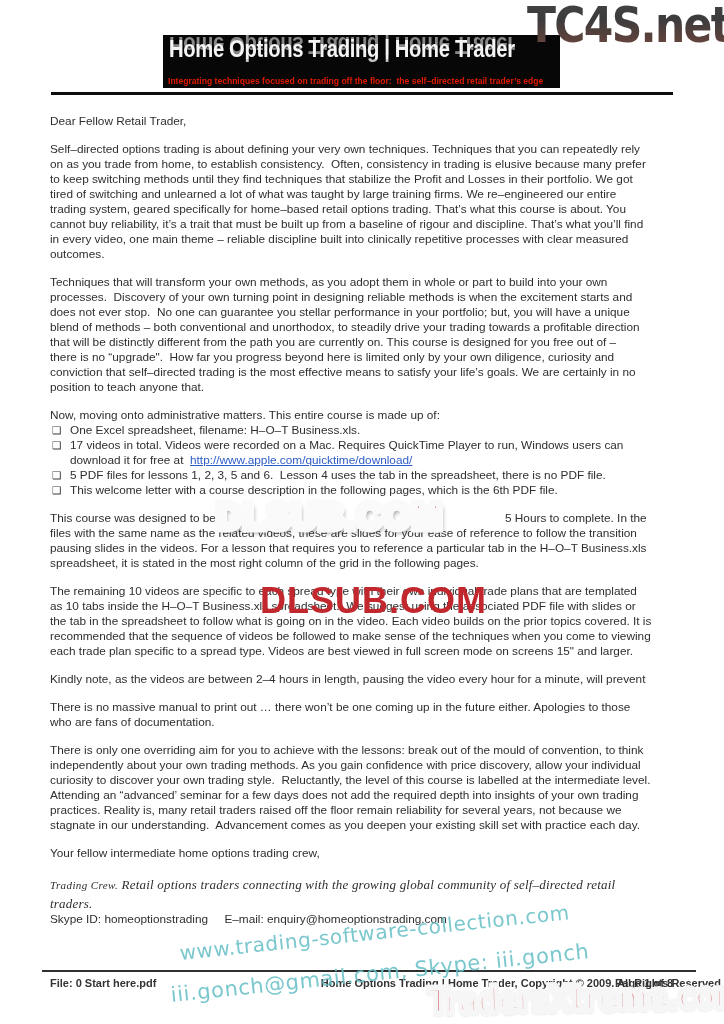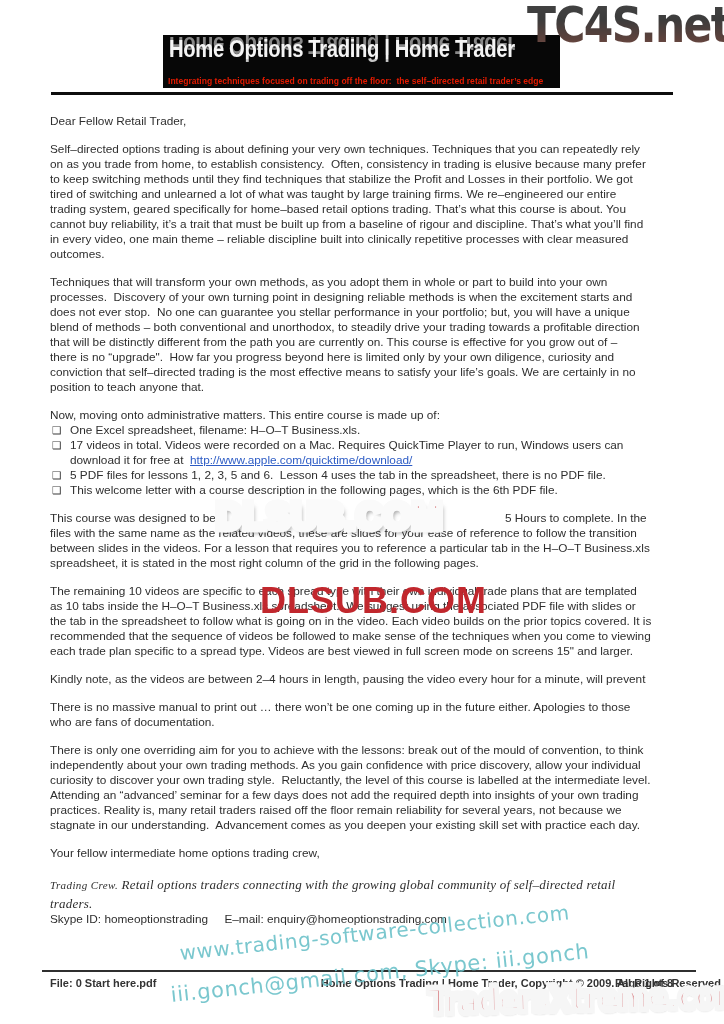--- a/index.html
+++ b/index.html
@@ -84,21 +84,21 @@
         <div class="bl">cannot buy reliability, it’s a trait that must be built up from a baseline of rigour and discipline. That’s what you’ll find</div>
         <div class="bl">in every video, one main theme – reliable discipline built into clinically repetitive processes with clear measured</div>
         <div class="bl">outcomes.</div>
       </div>
       <div class="gap"></div>
       <div>
         <div class="bl">Techniques that will transform your own methods, as you adopt them in whole or part to build into your own</div>
         <div class="bl">processes.  Discovery of your own turning point in designing reliable methods is when the excitement starts and</div>
         <div class="bl">does not ever stop.  No one can guarantee you stellar performance in your portfolio; but, you will have a unique</div>
         <div class="bl">blend of methods – both conventional and unorthodox, to steadily drive your trading towards a profitable direction</div>
-        <div class="bl">that will be distinctly different from the path you are currently on. This course is effective for you grow out of –</div>
+        <div class="bl">that will be distinctly different from the path you are currently on. This course is designed for you free out of –</div>
         <div class="bl">there is no “upgrade".  How far you progress beyond here is limited only by your own diligence, curiosity and</div>
         <div class="bl">conviction that self–directed trading is the most effective means to satisfy your life’s goals. We are certainly in no</div>
         <div class="bl">position to teach anyone that.</div>
       </div>
       <div class="gap"></div>
       <div class="bl">Now, moving onto administrative matters. This entire course is made up of:</div>
       <div>
         <div class="bl"><span class="bullet-char">❑</span>One Excel spreadsheet, filename: H–O–T Business.xls.</div>
       </div>
       <div>
@@ -108,21 +108,21 @@
       <div>
         <div class="bl"><span class="bullet-char">❑</span>5 PDF files for lessons 1, 2, 3, 5 and 6.  Lesson 4 uses the tab in the spreadsheet, there is no PDF file.</div>
       </div>
       <div>
         <div class="bl"><span class="bullet-char">❑</span>This welcome letter with a course description in the following pages, which is the 6th PDF file.</div>
       </div>
       <div class="gap"></div>
       <div class="bl gapline"><span>This course was designed to be</span><span class="gap-right">5 Hours to complete. In the</span></div>
       <div>
         <div class="bl">files with the same name as the related videos, these are slides for your ease of reference to follow the transition</div>
-        <div class="bl">between slides in the videos. For a lesson that requires you to reference a particular tab in the H–O–T Business.xls</div>
+        <div class="bl">pausing slides in the videos. For a lesson that requires you to reference a particular tab in the H–O–T Business.xls</div>
         <div class="bl">spreadsheet, it is stated in the most right column of the grid in the following pages.</div>
       </div>
       <div class="gap"></div>
       <div>
         <div class="bl">The remaining 10 videos are specific to each spread type with their own individual trade plans that are templated</div>
         <div class="bl">as 10 tabs inside the H–O–T Business.xls spreadsheet.  We suggest using the associated PDF file with slides or</div>
         <div class="bl">the tab in the spreadsheet to follow what is going on in the video. Each video builds on the prior topics covered. It is</div>
         <div class="bl">recommended that the sequence of videos be followed to make sense of the techniques when you come to viewing</div>
         <div class="bl">each trade plan specific to a spread type. Videos are best viewed in full screen mode on screens 15" and larger.</div>
       </div>

